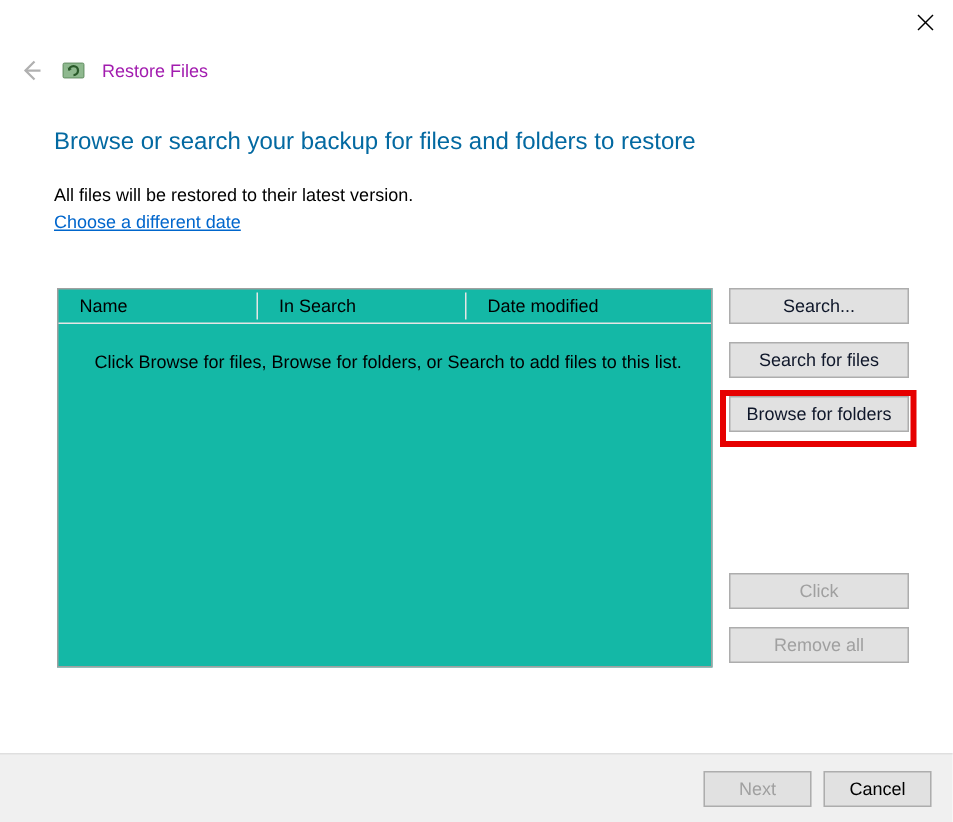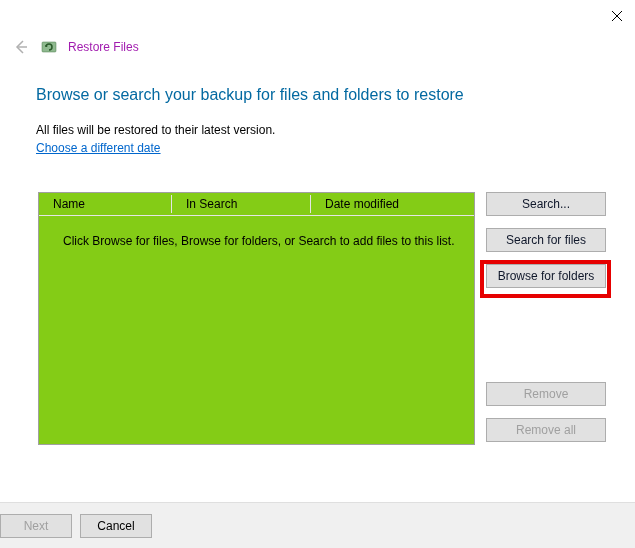--- a/index.html
+++ b/index.html
@@ -5,33 +5,33 @@
     * { box-sizing: border-box; margin: 0; padding: 0; font-family: "Segoe UI", Tahoma, sans-serif; }
     body { width: 635px; height: 548px; background: #fff; position: relative; font-size: 12px; color: #000; }
     .close-btn { position: absolute; top: 8px; right: 12px; font-size: 15px; cursor: pointer; color: #000; }
     .header-bar { position: absolute; top: 38px; left: 12px; display: flex; align-items: center; gap: 10px; }
     .back-arrow { width: 18px; height: 18px; display: flex; align-items: center; justify-content: center; color: #999; cursor: pointer; }
     .app-icon { width: 18px; height: 18px; display: inline-block; }
     .app-title { font-size: 12px; color: #a21caf; }
     .main-heading { position: absolute; top: 86px; left: 36px; font-size: 16px; color: #0369a1; font-weight: normal; }
     .subtext { position: absolute; top: 123px; left: 36px; font-size: 12px; color: #000; }
     .link { position: absolute; top: 141px; left: 36px; font-size: 12px; color: #0066cc; text-decoration: underline; cursor: pointer; }
-    .list-box { position: absolute; top: 192px; left: 38px; width: 437px; height: 253px; border: 1px solid #a0a0a0; background: #84cc16; }
+    .list-box { position: absolute; top: 192px; left: 38px; width: 437px; height: 253px; border: 1px solid #a0a0a0; background: #14b8a6; }
     .list-header { display: flex; height: 23px; border-bottom: 1px solid #e5e5e5; }
     .list-header .col { font-size: 12px; color: #000; padding: 4px 8px 4px 14px; display: flex; align-items: center; }
     .col-sep { width: 1px; background: #e5e5e5; margin: 2px 0; }
     .col-name { width: 132px; }
     .col-folder { width: 138px; }
     .col-date { width: 150px; }
     .list-empty { padding: 18px 12px 0 24px; font-size: 12px; color: #000; }
     .side-buttons { position: absolute; top: 192px; left: 486px; width: 122px; display: flex; flex-direction: column; gap: 0; }
     .btn { width: 120px; height: 24px; background: #e1e1e1; border: 1px solid #adadad; font-size: 12px; color: #0f172a; cursor: pointer; margin-bottom: 12px; }
     .btn:disabled { color: #a0a0a0; cursor: default; }
     .highlight-box { position: absolute; top: 260px; left: 480px; width: 131px; height: 38px; border: 4px solid #e60000; pointer-events: none; }
-    .footer-bar { position: absolute; left: 0; right: 0; bottom: 0; height: 46px; background: #f0f0f0; border-top: 1px solid #dfdfdf; display: flex; align-items: center; padding-right: 14px; gap: 8px; }
+    .footer-bar { position: absolute; left: 0; right: 0; bottom: 0; height: 46px; background: #f0f0f0; border-top: 1px solid #dfdfdf; display: flex; align-items: center; justify-content: flex-end; padding-right: 14px; gap: 8px; }
     .footer-btn { width: 72px; height: 24px; background: #e1e1e1; border: 1px solid #adadad; font-size: 12px; cursor: pointer; }
     .footer-btn:disabled { color: #a0a0a0; cursor: default; }
   </style>
 </head>
 <body>
 
 <div class="close-btn">
   <svg width="12" height="12" viewBox="0 0 12 12">
       <line x1="1" y1="1" x2="11" y2="11" stroke="#000" stroke-width="1"></line>
       <line x1="11" y1="1" x2="1" y2="11" stroke="#000" stroke-width="1"></line>
@@ -70,21 +70,21 @@
     <div class="col col-date">Date modified</div>
   </div>
   <div class="list-empty">Click Browse for files, Browse for folders, or Search to add files to this list.</div>
 </div>
 
 <div class="side-buttons">
   <button class="btn">Search...</button>
   <button class="btn">Search for files</button>
   <button class="btn">Browse for folders</button>
   <div style="height: 82px;"></div>
-  <button class="btn" disabled="">Remove</button>
+  <button class="btn" disabled="">Click</button>
   <button class="btn" disabled="">Remove all</button>
 </div>
 
 <div class="highlight-box"></div>
 
 <div class="footer-bar">
   <button class="footer-btn" disabled="">Next</button>
   <button class="footer-btn">Cancel</button>
 </div>
 

